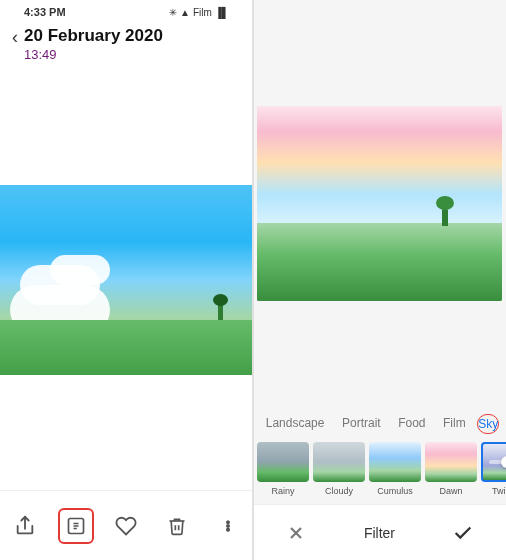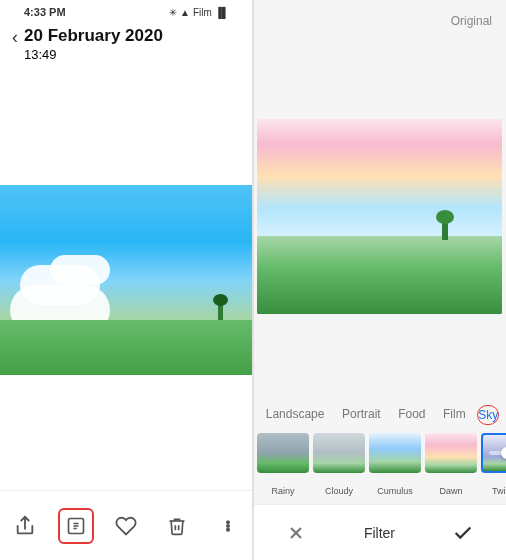--- a/index.html
+++ b/index.html
@@ -50,21 +50,21 @@
     }
 
     .header-title-block {}
     .header-date {
       font-size: 17px;
       font-weight: 600;
       color: #111;
     }
     .header-time {
       font-size: 13px;
-      color: #000000;
+      color: #701a75;
       margin-top: 1px;
     }
 
     .main-photo-area {
       flex: 1;
       display: flex;
       align-items: center;
       justify-content: center;
       background: #fff;
       overflow: hidden;
@@ -216,21 +216,21 @@
       gap: 4px;
       padding: 4px 4px 8px;
       overflow-x: auto;
       scrollbar-width: none;
     }
 
     .filter-thumb {
       display: flex;
       flex-direction: column;
       align-items: center;
-      gap: 13px;
+      gap: 4px;
       cursor: pointer;
       flex-shrink: 0;
     }
 
     .thumb-img {
       width: 52px;
       height: 40px;
       border-radius: 4px;
       overflow: hidden;
       position: relative;
@@ -410,21 +410,20 @@
         <circle cx="12" cy="16" r="1"></circle>
       </svg>
     </div>
   </div>
 </div>
 
 <div class="panel-divider"></div>
 
 <div class="right-panel">
 
-  <div class="original-label">Original</div>
 
   <div class="preview-photo-area">
     <div class="preview-photo">
       <div class="sky-pink"></div>
       <div class="ground-preview"></div>
       <div class="tree-preview"></div>
     </div>
   </div>
 
   <div class="filter-categories">

